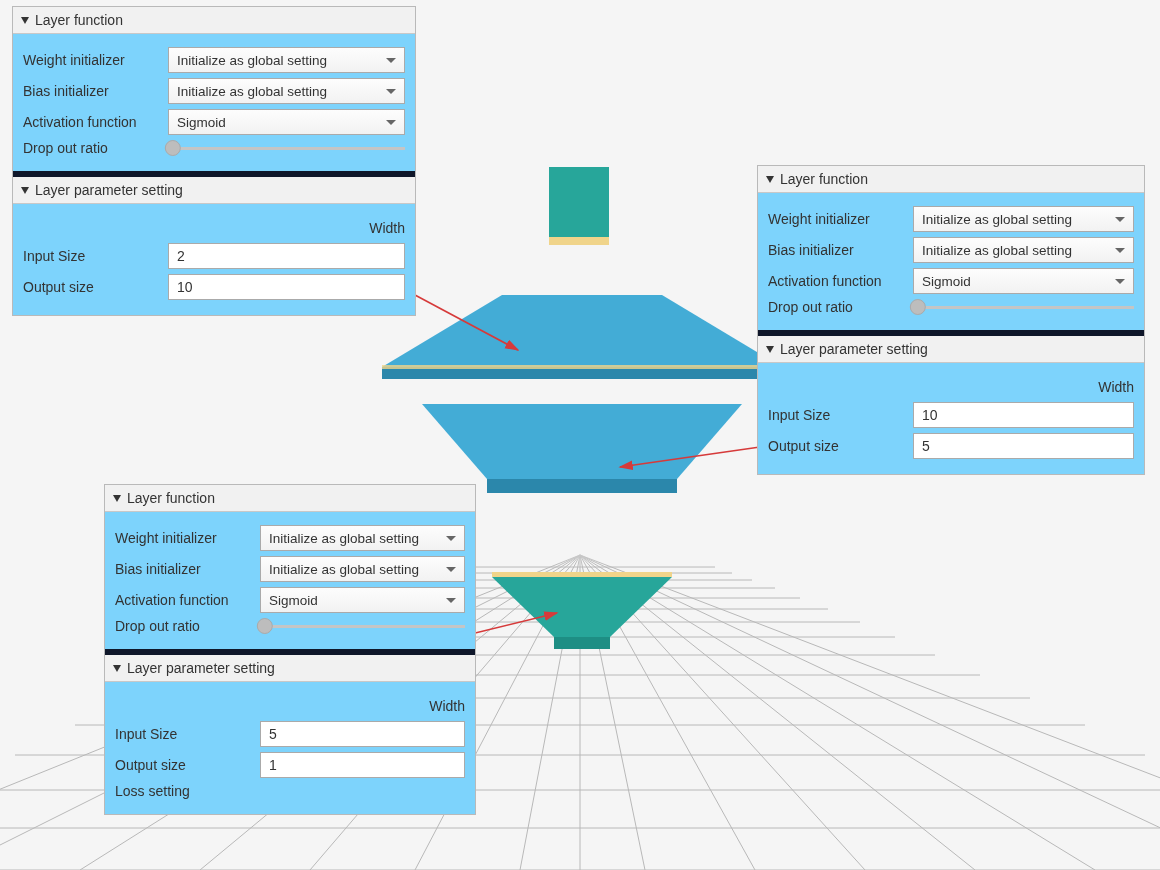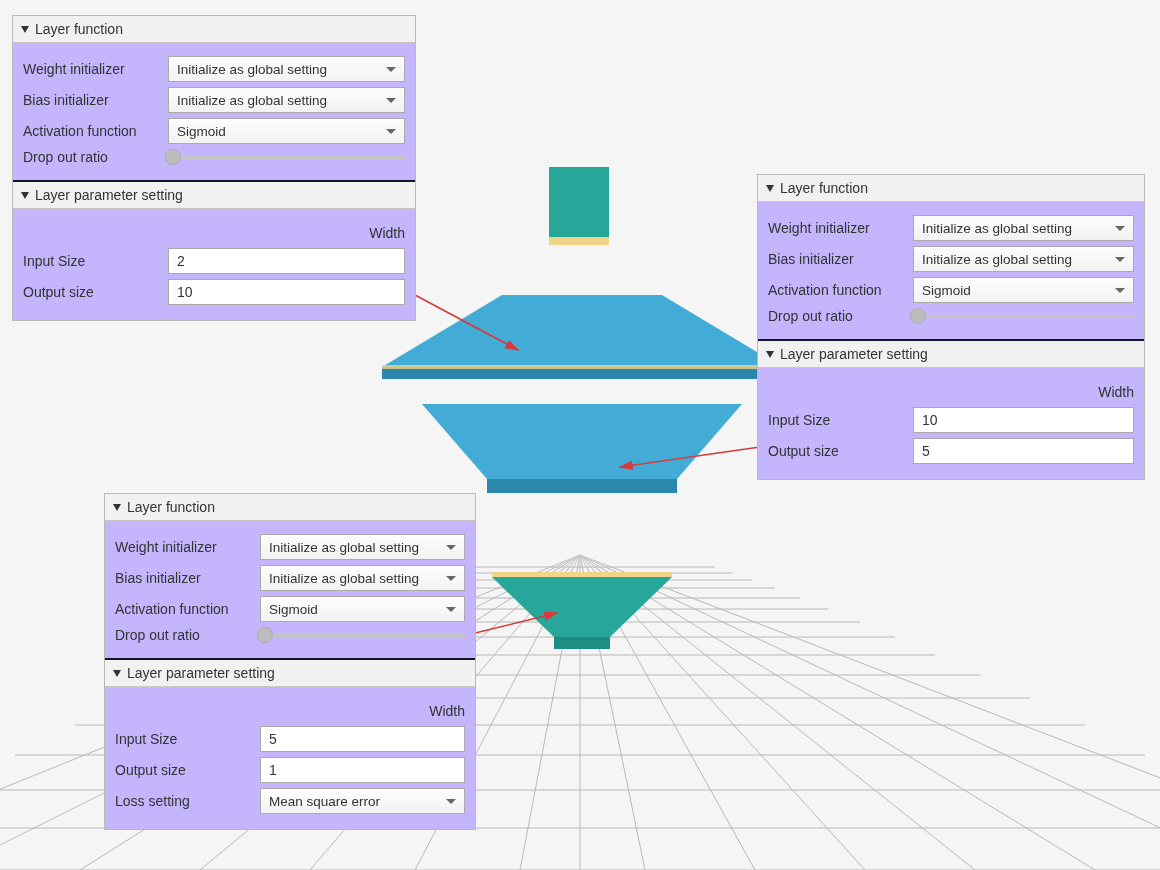--- a/index.html
+++ b/index.html
@@ -15,24 +15,23 @@
   }
   
   .floor {
     position: absolute;
     left: 0; right:0; top:0; bottom:0;
     pointer-events: none;
     z-index: 0;
   }
   .panel {
     position: absolute;
-    background: #c4b5fd;
+    background: #7dd3fc;
     border: 1px solid #b9b9b9;
     z-index: 20;
-    margin-top: 9px;
   }
   .section-header {
     background: #f1f1f1;
     border-bottom: 1px solid #c8c8c8;
     padding: 5px 8px;
     display: flex;
     align-items: center;
     gap: 6px;
     font-size: 14px;
     color: #333;
@@ -96,21 +95,21 @@
     position: absolute;
     left: 0%;
     top: 50%;
     width: 16px; height:16px;
     background: #bdbdbd;
     border-radius: 50%;
     transform: translate(-20%, -50%);
     border: 1px solid #aaa;
   }
   .subheader {
-    border-top: 2px solid #0f172a;
+    border-top: 6px solid #0f172a;
   }
   .width-label {
     text-align: right;
     font-size: 14px;
     color: #333;
     padding: 8px 0 2px 0;
   }
   .disclosure {
     width:0;height:0;
     border-left:4.5px solid transparent;
@@ -383,19 +382,15 @@
         </div>
     </div>
     <div class="row">
       <div class="row-label">Output size</div>
       <div class="text-input">
           <span>1</span>
         </div>
     </div>
     <div class="row">
       <div class="row-label">Loss setting</div>
-      <div class="select">
-        <span>Mean square error</span>
-          <span class="caret"></span>
-      </div>
     </div>
   </div>
 </div>
 
 </body></html>

